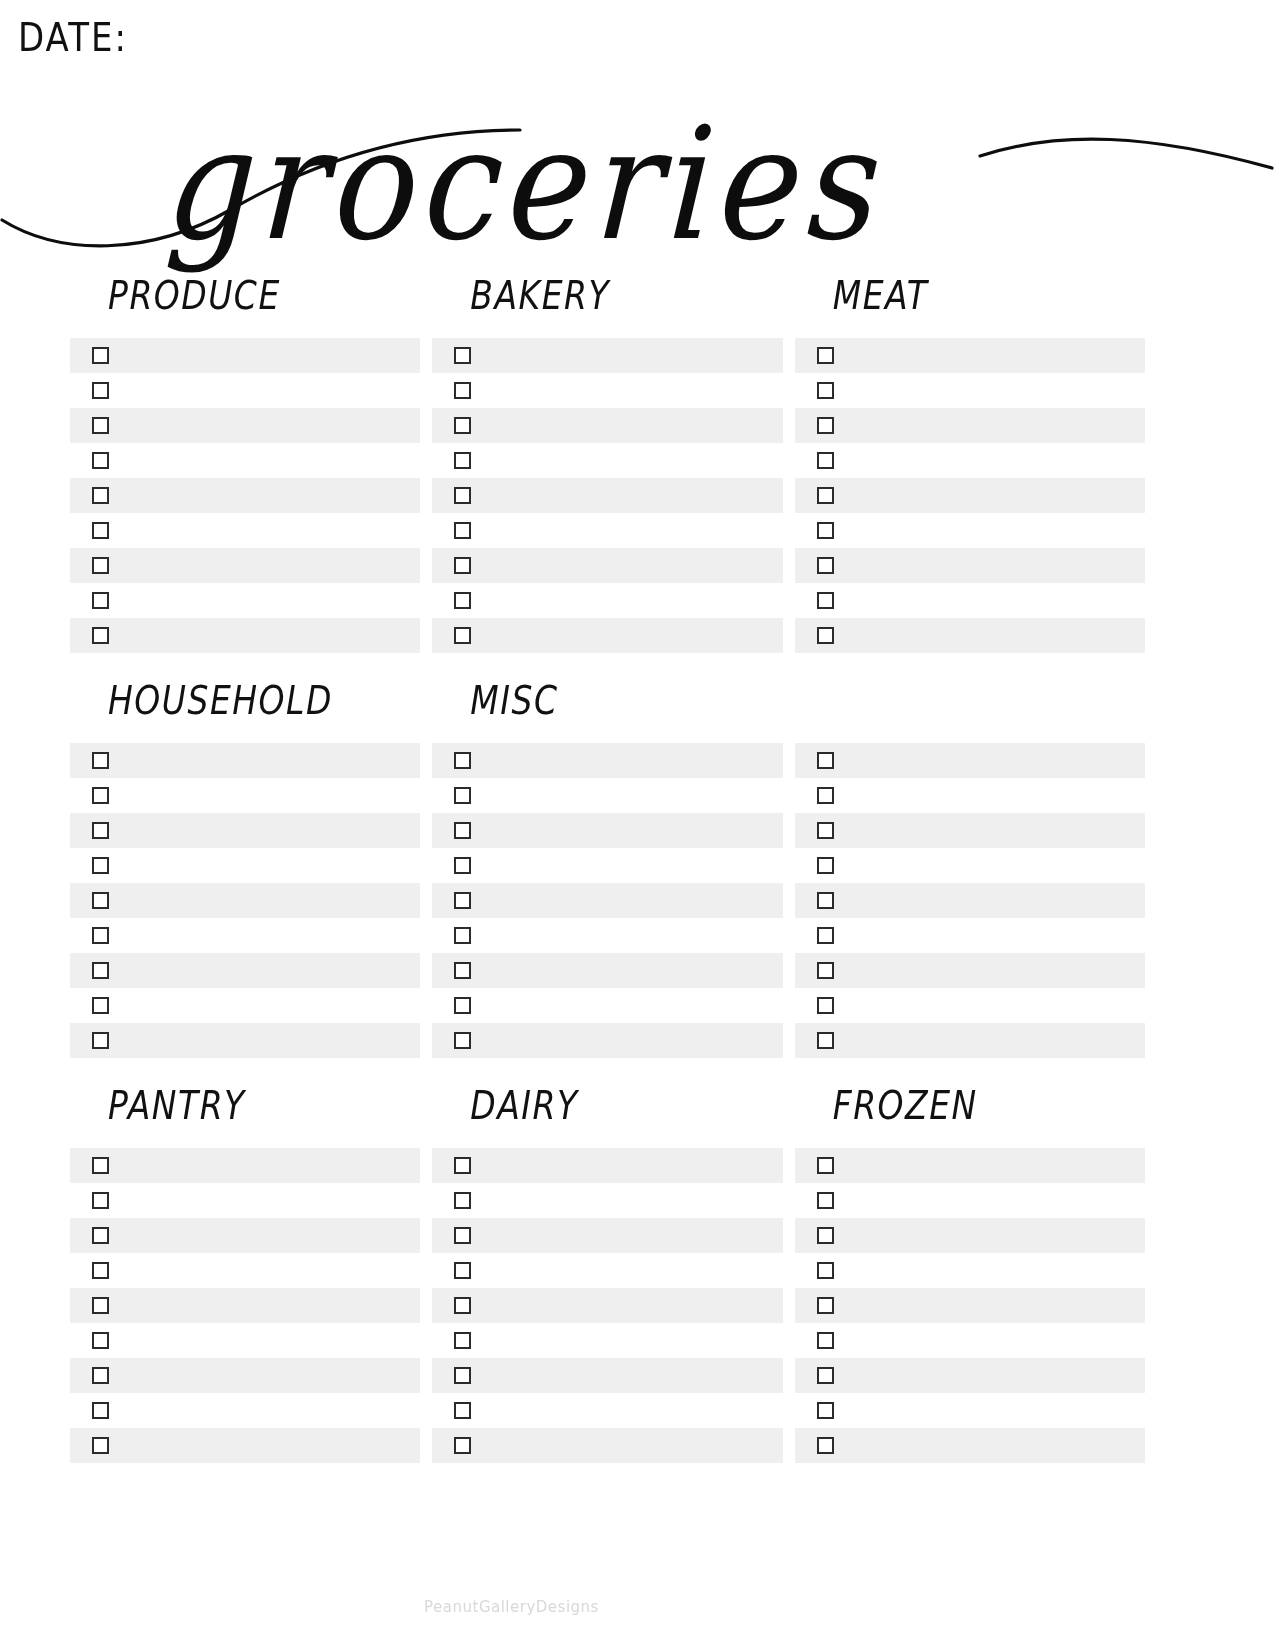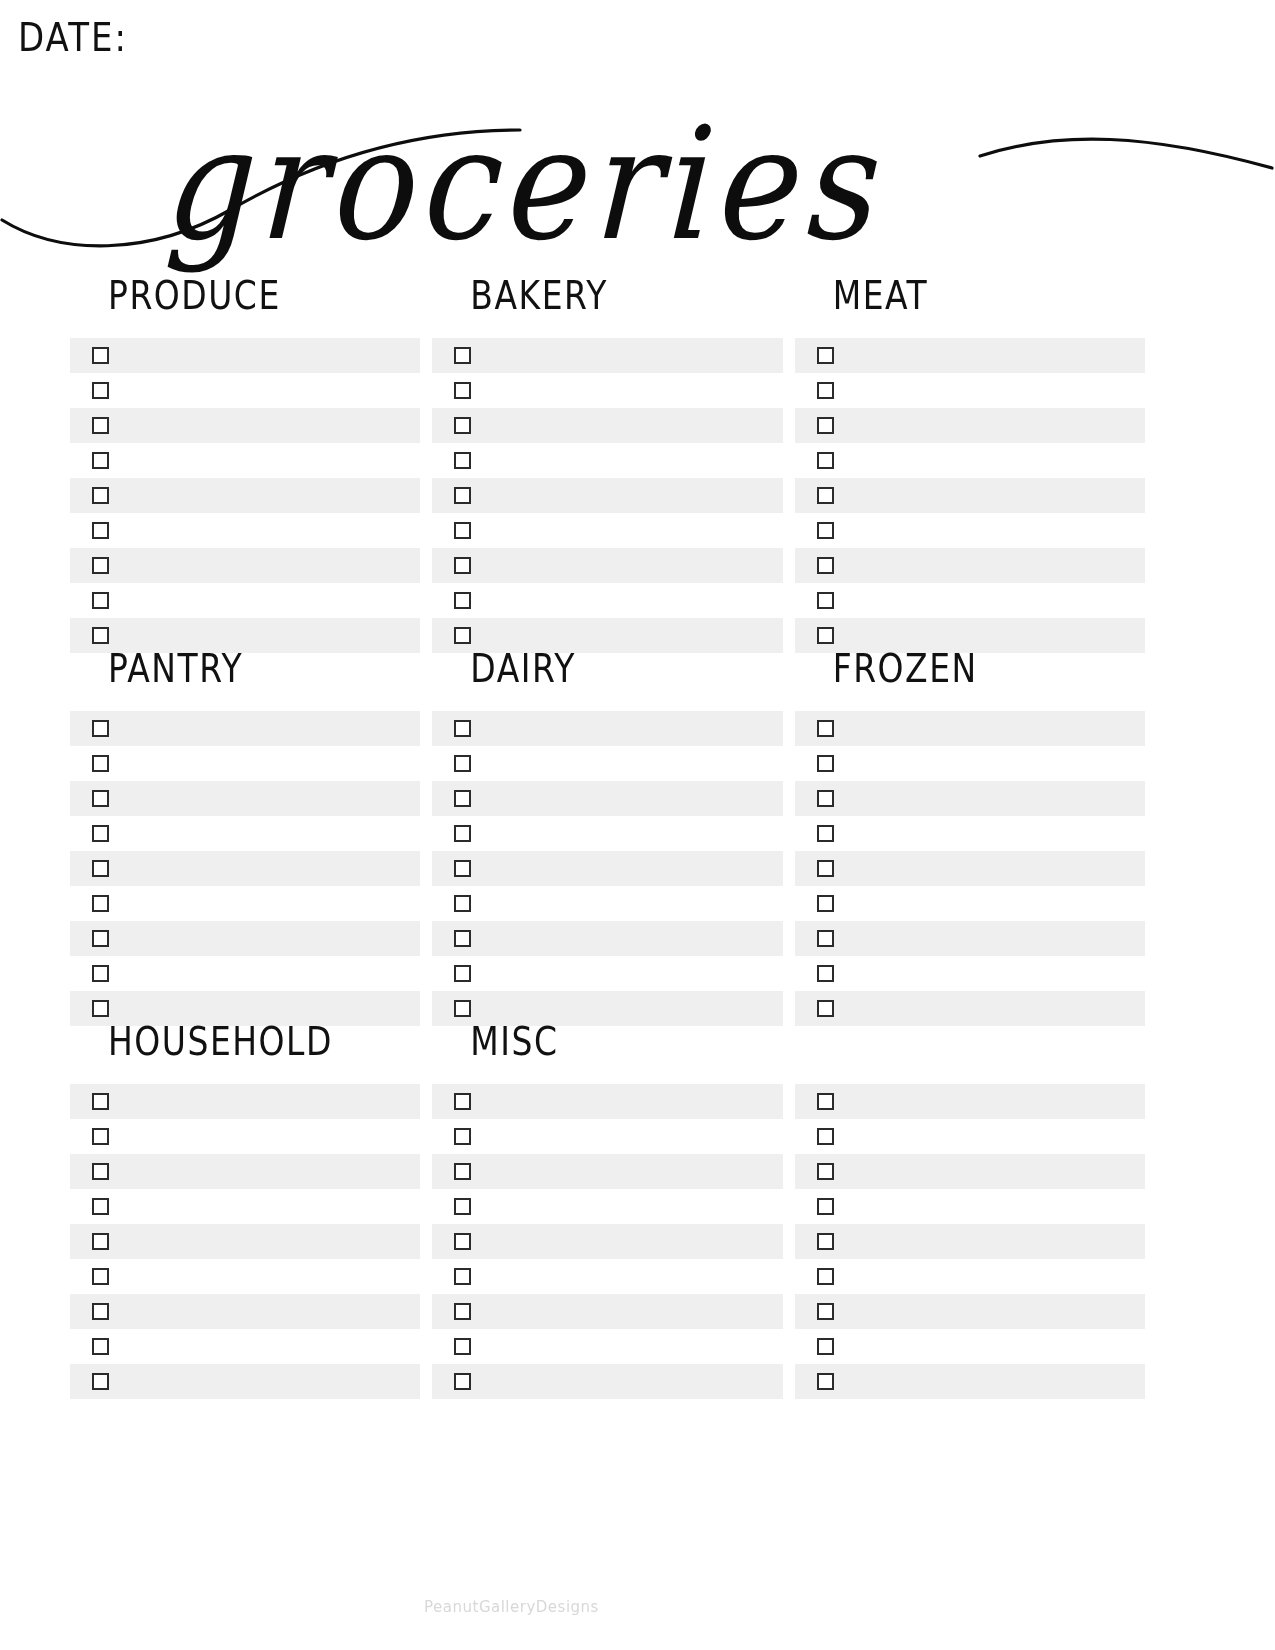--- a/index.html
+++ b/index.html
@@ -64,20 +64,22 @@
   
   .sheet {
     position: absolute;
     top: 280px;
     left: 70px;
     width: 1075px;
   }
   .row-block {
     display: flex;
     gap: 12px;
+    margin-bottom: 32px;
+    font-style: italic;
   }
   .section {
     width: 358px;
     box-sizing: border-box;
   }
   .section-title {
     font-family: "DejaVu Sans", sans-serif;
     font-size: 33px;
     font-weight: 400;
     letter-spacing: 1.5px;
@@ -272,150 +274,20 @@
             <span class="line-space"></span>
           </div>
       </div>
     </div>
 
   </div>
 
   <div class="row-block">
 
     <div class="section">
-      <div class="section-title">PANTRY</div>
-      <div class="lines">
-        <div class="line shaded">
-            <span class="checkbox"></span>
-            <span class="line-space"></span>
-          </div>
-        <div class="line">
-            <span class="checkbox"></span>
-            <span class="line-space"></span>
-          </div>
-        <div class="line shaded">
-            <span class="checkbox"></span>
-            <span class="line-space"></span>
-          </div>
-        <div class="line">
-            <span class="checkbox"></span>
-            <span class="line-space"></span>
-          </div>
-        <div class="line shaded">
-            <span class="checkbox"></span>
-            <span class="line-space"></span>
-          </div>
-        <div class="line">
-            <span class="checkbox"></span>
-            <span class="line-space"></span>
-          </div>
-        <div class="line shaded">
-            <span class="checkbox"></span>
-            <span class="line-space"></span>
-          </div>
-        <div class="line">
-            <span class="checkbox"></span>
-            <span class="line-space"></span>
-          </div>
-        <div class="line shaded">
-            <span class="checkbox"></span>
-            <span class="line-space"></span>
-          </div>
-      </div>
-    </div>
-
-    <div class="section">
-      <div class="section-title">DAIRY</div>
-      <div class="lines">
-        <div class="line shaded">
-            <span class="checkbox"></span>
-            <span class="line-space"></span>
-          </div>
-        <div class="line">
-            <span class="checkbox"></span>
-            <span class="line-space"></span>
-          </div>
-        <div class="line shaded">
-            <span class="checkbox"></span>
-            <span class="line-space"></span>
-          </div>
-        <div class="line">
-            <span class="checkbox"></span>
-            <span class="line-space"></span>
-          </div>
-        <div class="line shaded">
-            <span class="checkbox"></span>
-            <span class="line-space"></span>
-          </div>
-        <div class="line">
-            <span class="checkbox"></span>
-            <span class="line-space"></span>
-          </div>
-        <div class="line shaded">
-            <span class="checkbox"></span>
-            <span class="line-space"></span>
-          </div>
-        <div class="line">
-            <span class="checkbox"></span>
-            <span class="line-space"></span>
-          </div>
-        <div class="line shaded">
-            <span class="checkbox"></span>
-            <span class="line-space"></span>
-          </div>
-      </div>
-    </div>
-
-    <div class="section">
-      <div class="section-title">FROZEN</div>
-      <div class="lines">
-        <div class="line shaded">
-            <span class="checkbox"></span>
-            <span class="line-space"></span>
-          </div>
-        <div class="line">
-            <span class="checkbox"></span>
-            <span class="line-space"></span>
-          </div>
-        <div class="line shaded">
-            <span class="checkbox"></span>
-            <span class="line-space"></span>
-          </div>
-        <div class="line">
-            <span class="checkbox"></span>
-            <span class="line-space"></span>
-          </div>
-        <div class="line shaded">
-            <span class="checkbox"></span>
-            <span class="line-space"></span>
-          </div>
-        <div class="line">
-            <span class="checkbox"></span>
-            <span class="line-space"></span>
-          </div>
-        <div class="line shaded">
-            <span class="checkbox"></span>
-            <span class="line-space"></span>
-          </div>
-        <div class="line">
-            <span class="checkbox"></span>
-            <span class="line-space"></span>
-          </div>
-        <div class="line shaded">
-            <span class="checkbox"></span>
-            <span class="line-space"></span>
-          </div>
-      </div>
-    </div>
-
-  </div>
-
-  <div class="row-block">
-
-    <div class="section">
       <div class="section-title">HOUSEHOLD</div>
       <div class="lines">
         <div class="line shaded">
             <span class="checkbox"></span>
             <span class="line-space"></span>
           </div>
         <div class="line">
             <span class="checkbox"></span>
             <span class="line-space"></span>
           </div>
@@ -529,15 +401,145 @@
           </div>
         <div class="line shaded">
             <span class="checkbox"></span>
             <span class="line-space"></span>
           </div>
       </div>
     </div>
 
   </div>
 
+  <div class="row-block">
+
+    <div class="section">
+      <div class="section-title">PANTRY</div>
+      <div class="lines">
+        <div class="line shaded">
+            <span class="checkbox"></span>
+            <span class="line-space"></span>
+          </div>
+        <div class="line">
+            <span class="checkbox"></span>
+            <span class="line-space"></span>
+          </div>
+        <div class="line shaded">
+            <span class="checkbox"></span>
+            <span class="line-space"></span>
+          </div>
+        <div class="line">
+            <span class="checkbox"></span>
+            <span class="line-space"></span>
+          </div>
+        <div class="line shaded">
+            <span class="checkbox"></span>
+            <span class="line-space"></span>
+          </div>
+        <div class="line">
+            <span class="checkbox"></span>
+            <span class="line-space"></span>
+          </div>
+        <div class="line shaded">
+            <span class="checkbox"></span>
+            <span class="line-space"></span>
+          </div>
+        <div class="line">
+            <span class="checkbox"></span>
+            <span class="line-space"></span>
+          </div>
+        <div class="line shaded">
+            <span class="checkbox"></span>
+            <span class="line-space"></span>
+          </div>
+      </div>
+    </div>
+
+    <div class="section">
+      <div class="section-title">DAIRY</div>
+      <div class="lines">
+        <div class="line shaded">
+            <span class="checkbox"></span>
+            <span class="line-space"></span>
+          </div>
+        <div class="line">
+            <span class="checkbox"></span>
+            <span class="line-space"></span>
+          </div>
+        <div class="line shaded">
+            <span class="checkbox"></span>
+            <span class="line-space"></span>
+          </div>
+        <div class="line">
+            <span class="checkbox"></span>
+            <span class="line-space"></span>
+          </div>
+        <div class="line shaded">
+            <span class="checkbox"></span>
+            <span class="line-space"></span>
+          </div>
+        <div class="line">
+            <span class="checkbox"></span>
+            <span class="line-space"></span>
+          </div>
+        <div class="line shaded">
+            <span class="checkbox"></span>
+            <span class="line-space"></span>
+          </div>
+        <div class="line">
+            <span class="checkbox"></span>
+            <span class="line-space"></span>
+          </div>
+        <div class="line shaded">
+            <span class="checkbox"></span>
+            <span class="line-space"></span>
+          </div>
+      </div>
+    </div>
+
+    <div class="section">
+      <div class="section-title">FROZEN</div>
+      <div class="lines">
+        <div class="line shaded">
+            <span class="checkbox"></span>
+            <span class="line-space"></span>
+          </div>
+        <div class="line">
+            <span class="checkbox"></span>
+            <span class="line-space"></span>
+          </div>
+        <div class="line shaded">
+            <span class="checkbox"></span>
+            <span class="line-space"></span>
+          </div>
+        <div class="line">
+            <span class="checkbox"></span>
+            <span class="line-space"></span>
+          </div>
+        <div class="line shaded">
+            <span class="checkbox"></span>
+            <span class="line-space"></span>
+          </div>
+        <div class="line">
+            <span class="checkbox"></span>
+            <span class="line-space"></span>
+          </div>
+        <div class="line shaded">
+            <span class="checkbox"></span>
+            <span class="line-space"></span>
+          </div>
+        <div class="line">
+            <span class="checkbox"></span>
+            <span class="line-space"></span>
+          </div>
+        <div class="line shaded">
+            <span class="checkbox"></span>
+            <span class="line-space"></span>
+          </div>
+      </div>
+    </div>
+
+  </div>
+
 </div>
 
 <div class="footer">PeanutGalleryDesigns</div>
 
 </body></html>

